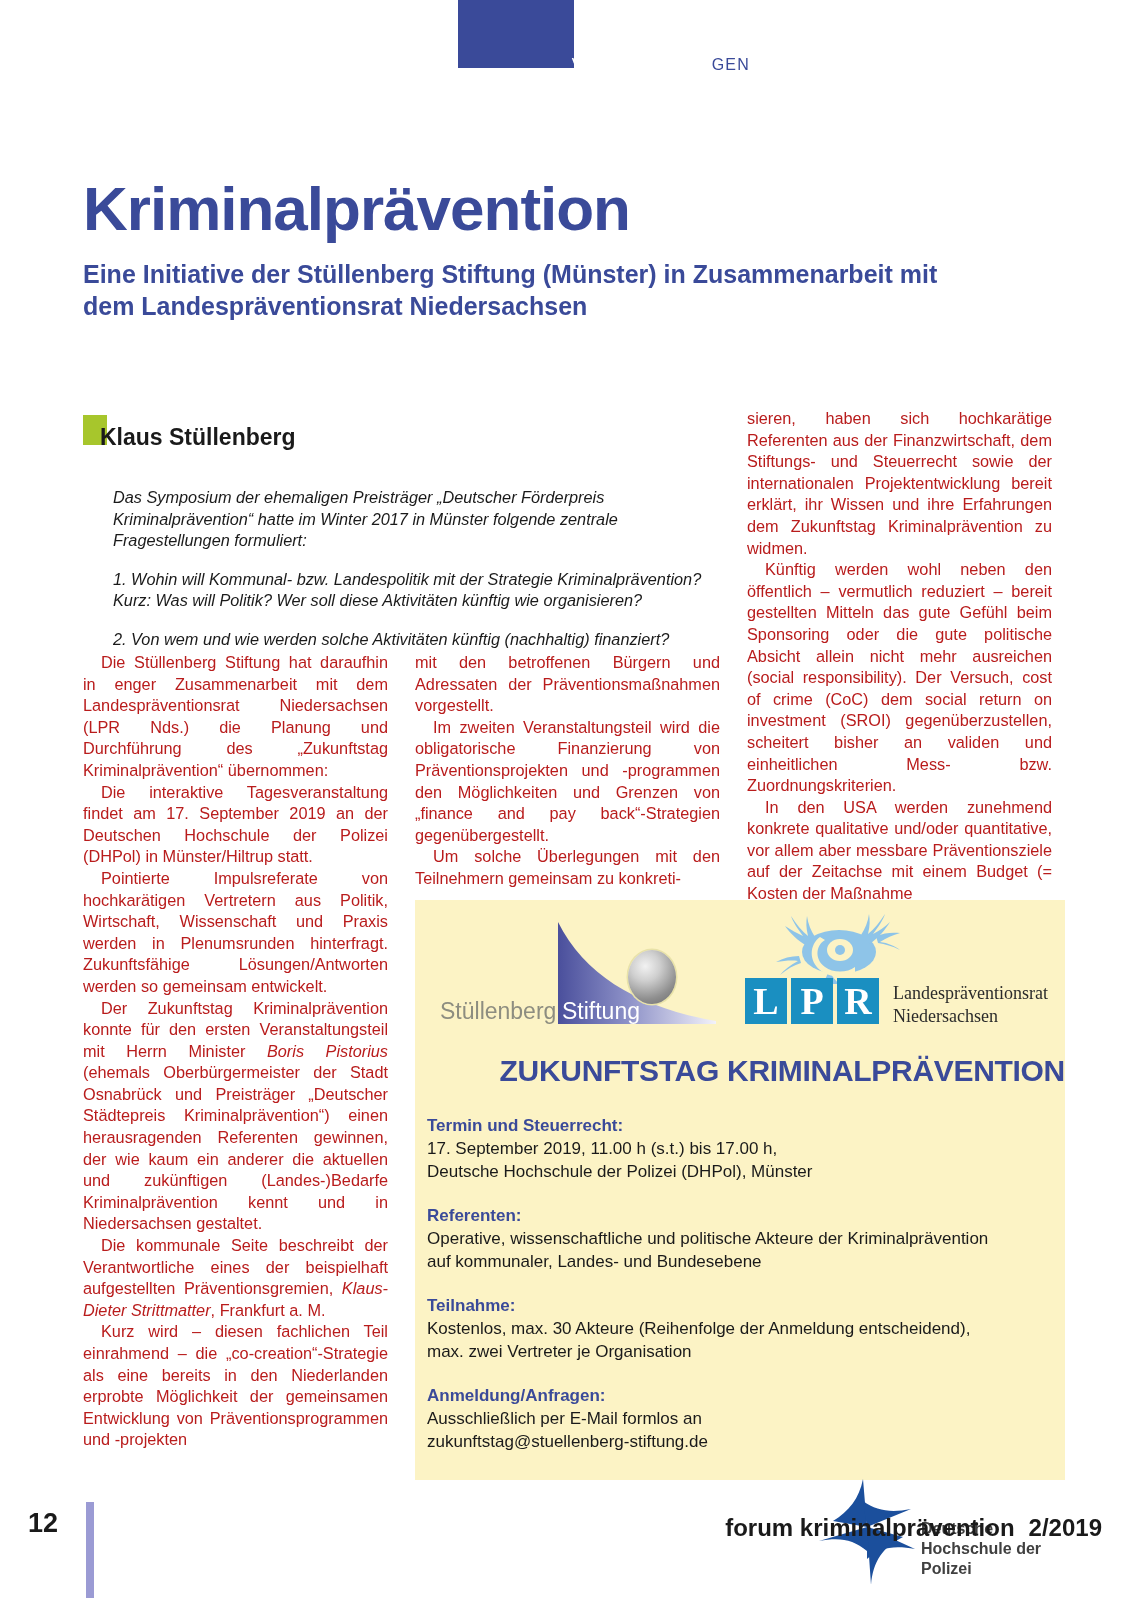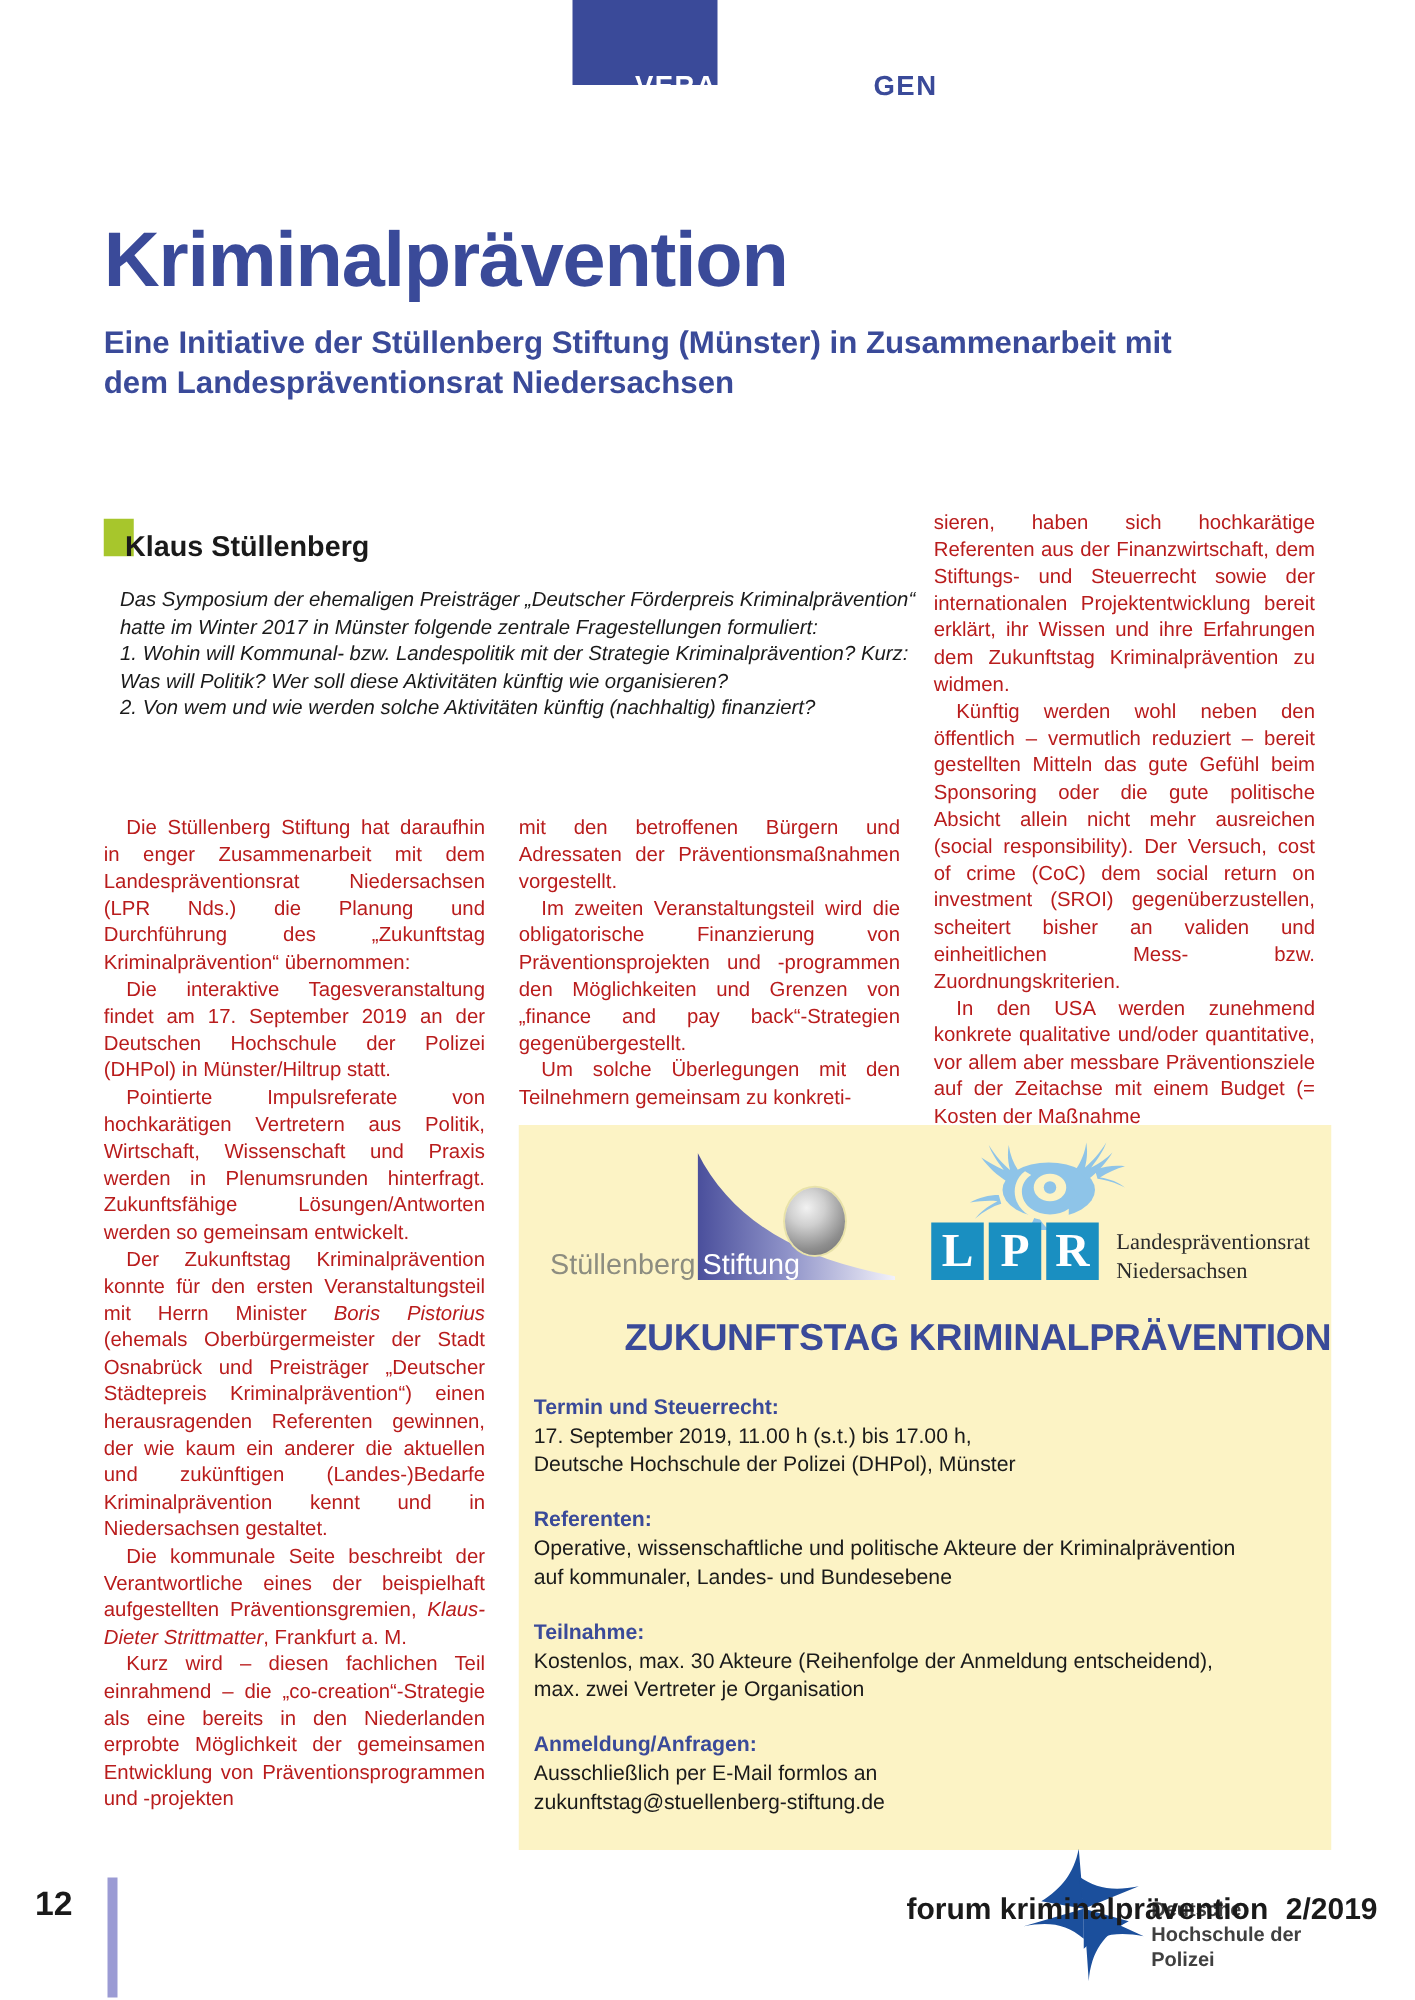--- a/index.html
+++ b/index.html
@@ -9,21 +9,21 @@
     color:#1a1a1a; position:relative; overflow:hidden;
   }
   .page{position:relative;width:1132px;height:1600px;}
 
   
   .kicker-bar{
     position:absolute;left:458px;top:0;width:116px;height:68px;background:#3a4a99;
   }
   .kicker-text{
     position:absolute;left:330px;top:56px;width:420px;height:34px;
-    text-align:right; font-weight:bold; font-size:22px; letter-spacing:1.2px;
+    text-align:right; font-weight:normal; font-size:16px; letter-spacing:1.2px;
     color:#3a4a99;
   }
   .kicker-text .onblue{color:#ffffff;}
 
   .title-green{
     position:absolute;left:83px;top:108px;
     font-size:62px;line-height:62px;font-weight:bold;color:#a7c62c;
     letter-spacing:-1px;
   }
   .title-blue{
@@ -41,21 +41,21 @@
     position:absolute;left:83px;top:415px;width:24px;height:30px;background:#a7c62c;
   }
   .author-name{
     position:absolute;left:100px;top:424px;
     font-size:23px;font-weight:bold;color:#1a1a1a;
   }
   .lead{
     position:absolute;left:96px;top:470px;width:640px;
     font-style:italic;font-size:16.3px;line-height:21.5px;color:#1a1a1a;
   }
-  .lead p{margin:0;}
+  .lead p{margin:17px;}
 
   
   .col{position:absolute;font-size:16.3px;line-height:21.6px;text-align:justify;
        -webkit-hyphens:none;hyphens:none;color:#b91c1c;}
   .col p{margin:0;text-indent:18px;}
   .col p.noindent{text-indent:0;}
   .col i{font-style:italic;}
 
   #col-left  {left:83px; top:652px;  width:305px;}
   #col-mid   {left:415px;top:652px;  width:305px;}

